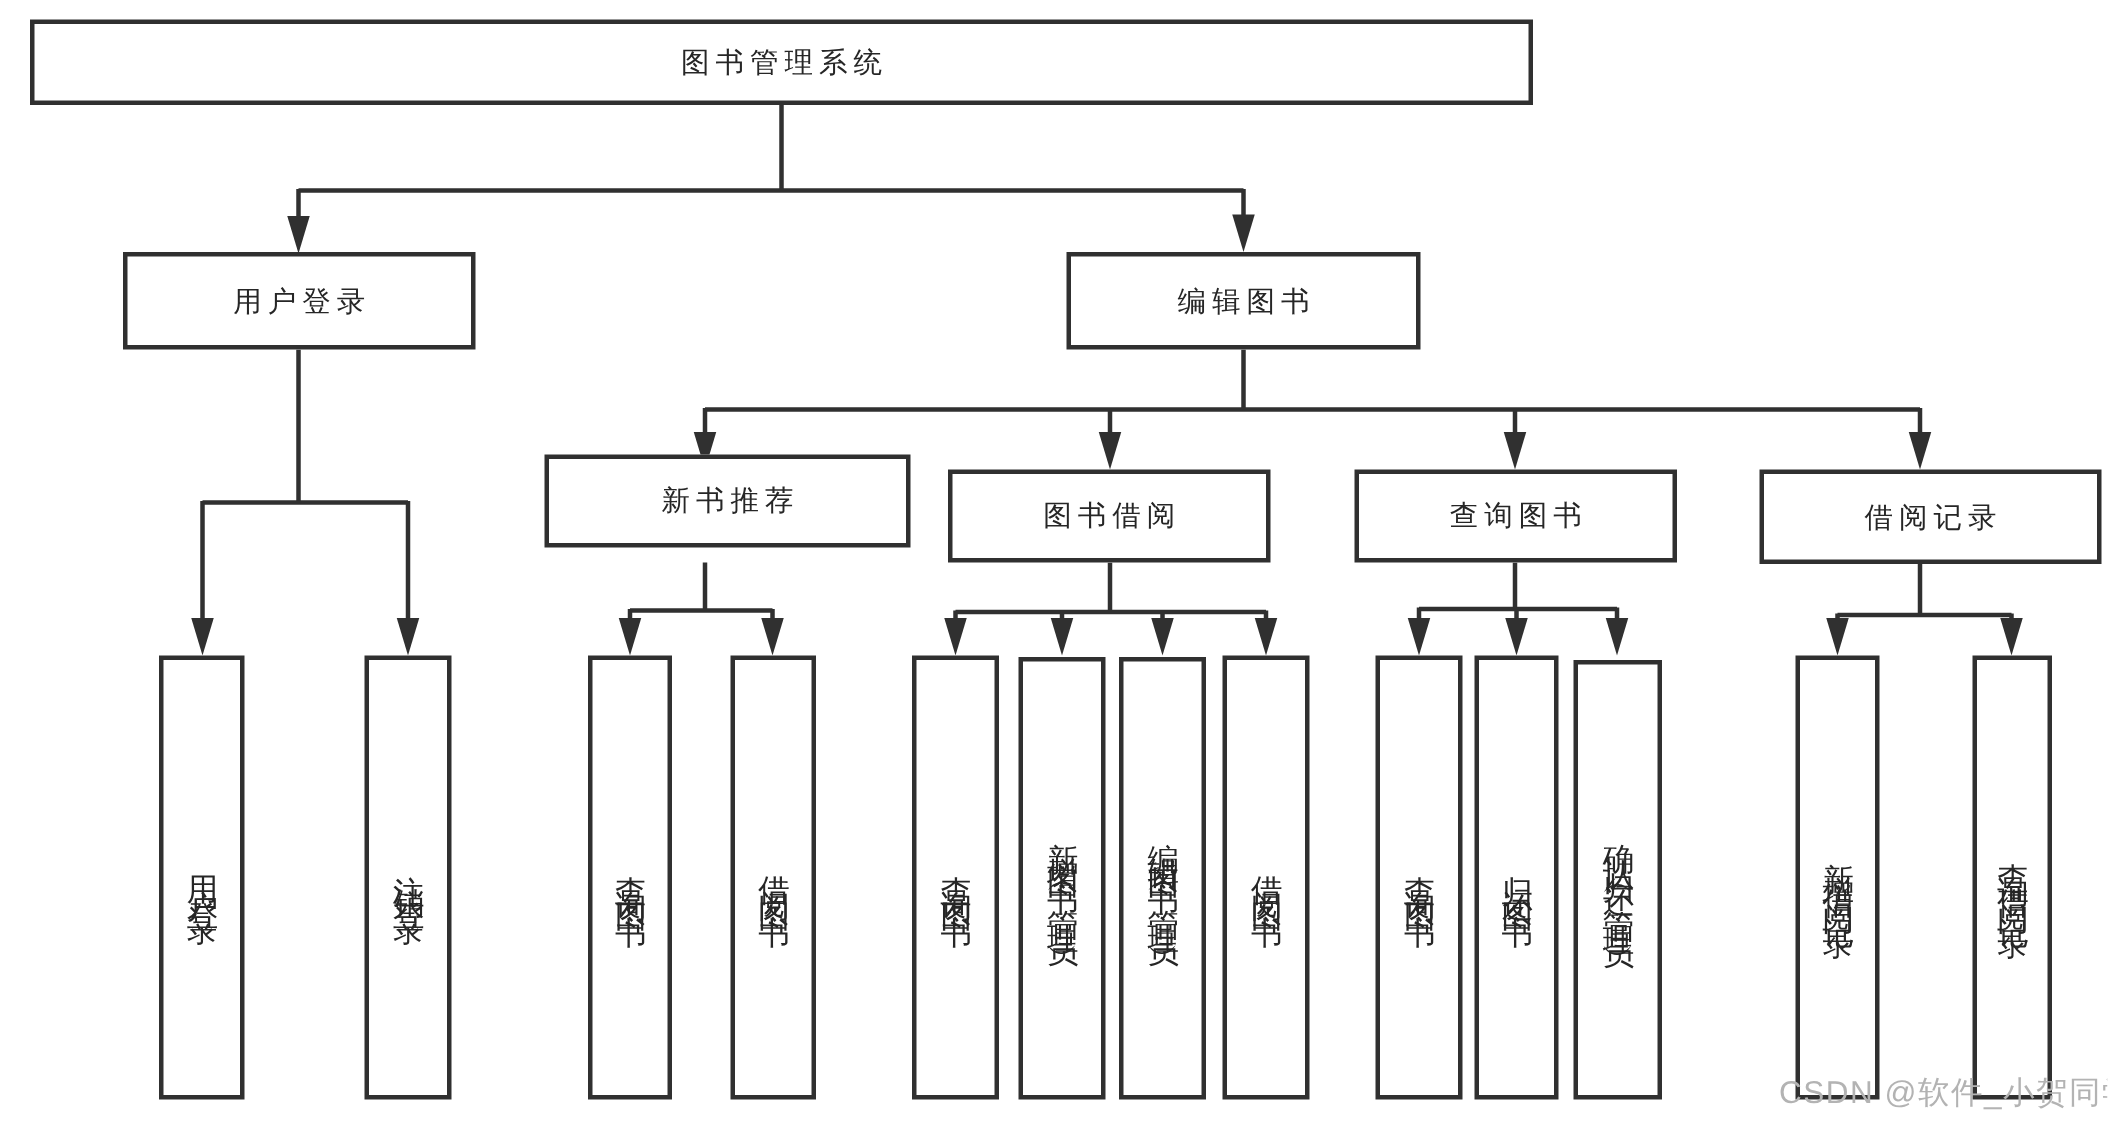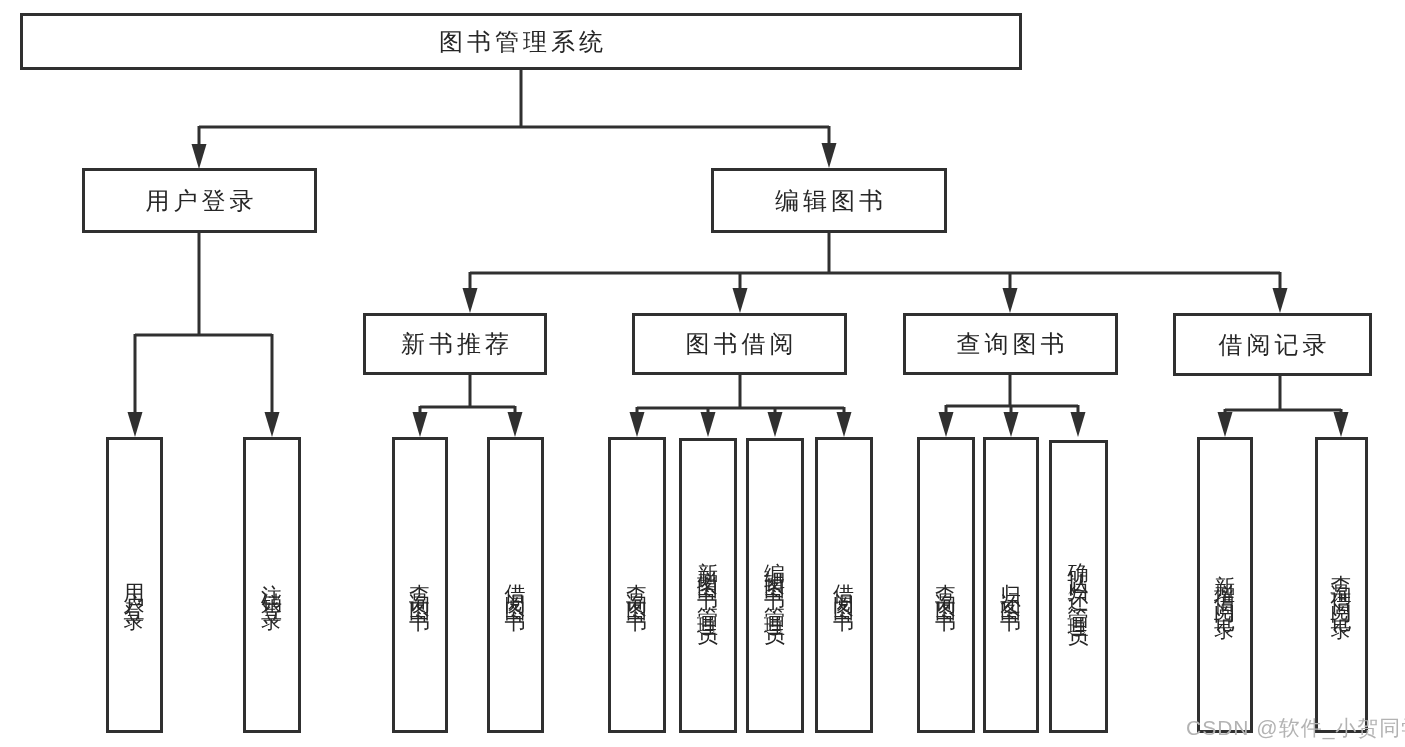--- a/index.html
+++ b/index.html
@@ -13,21 +13,21 @@
   }
   #connectors{position:absolute;left:0;top:0;width:1405px;height:747px;}
   #connectors path{stroke:var(--line,#303030);stroke-width:3;fill:none;}
   #connectors polygon{fill:var(--line,#303030);stroke:none;}
   .node{
     position:absolute;
     box-sizing:border-box;
     border:3px solid var(--line,#303030);
     background:#ffffff;
     display:flex;align-items:center;justify-content:center;
-    font-size:24px;letter-spacing:4px;text-indent:4px;
+    font-size:19px;letter-spacing:4px;text-indent:4px;
     white-space:nowrap;
     font-family:Liberation Serif, serif;
   }
   .leaf{
     position:absolute;
     box-sizing:border-box;
     border:3px solid var(--line,#303030);
     background:#ffffff;
     display:flex;align-items:center;justify-content:center;
     writing-mode:vertical-rl;text-orientation:mixed;
@@ -81,24 +81,24 @@
     <path d="M1280 375 V411 M1225 410 H1341 M1225 409 V414 M1341 409 V414"></path>
     <polygon points="1217.5,412 1232.5,412 1225,437"></polygon>
     <polygon points="1333.5,412 1348.5,412 1341,437"></polygon>
   </svg>
 
   <div class="node" style="left:20px;top:13px;width:1002px;height:57px">图书管理系统</div>
 
   <div class="node" style="left:82px;top:168px;width:235px;height:65px">用户登录</div>
   <div class="node" style="left:711px;top:168px;width:236px;height:65px">编辑图书</div>
 
-  <div class="node" style="left:363px;top:313px;width:184px;height:62px">新书推荐</div>
+  <div class="node" style="left:363px;top:303px;width:244px;height:62px">新书推荐</div>
   <div class="node" style="left:632px;top:313px;width:215px;height:62px">图书借阅</div>
   <div class="node" style="left:903px;top:313px;width:215px;height:62px">查询图书</div>
-  <div class="node" style="left:1173px;top:313px;width:199px;height:63px">借阅记录</div>
+  <div class="node" style="left:1173px;top:313px;width:228px;height:63px">借阅记录</div>
 
   <div class="leaf" style="left:106px;top:437px;width:57px;height:296px">用户登录</div>
   <div class="leaf" style="left:243px;top:437px;width:58px;height:296px">注销登录</div>
 
   <div class="leaf" style="left:392px;top:437px;width:56px;height:296px">查询图书</div>
   <div class="leaf" style="left:487px;top:437px;width:57px;height:296px">借阅图书</div>
 
   <div class="leaf" style="left:608px;top:437px;width:58px;height:296px">查询图书</div>
   <div class="leaf" style="left:679px;top:438px;width:58px;height:295px">新增图书（管理员）</div>
   <div class="leaf" style="left:746px;top:438px;width:58px;height:295px">编辑图书（管理员）</div>

